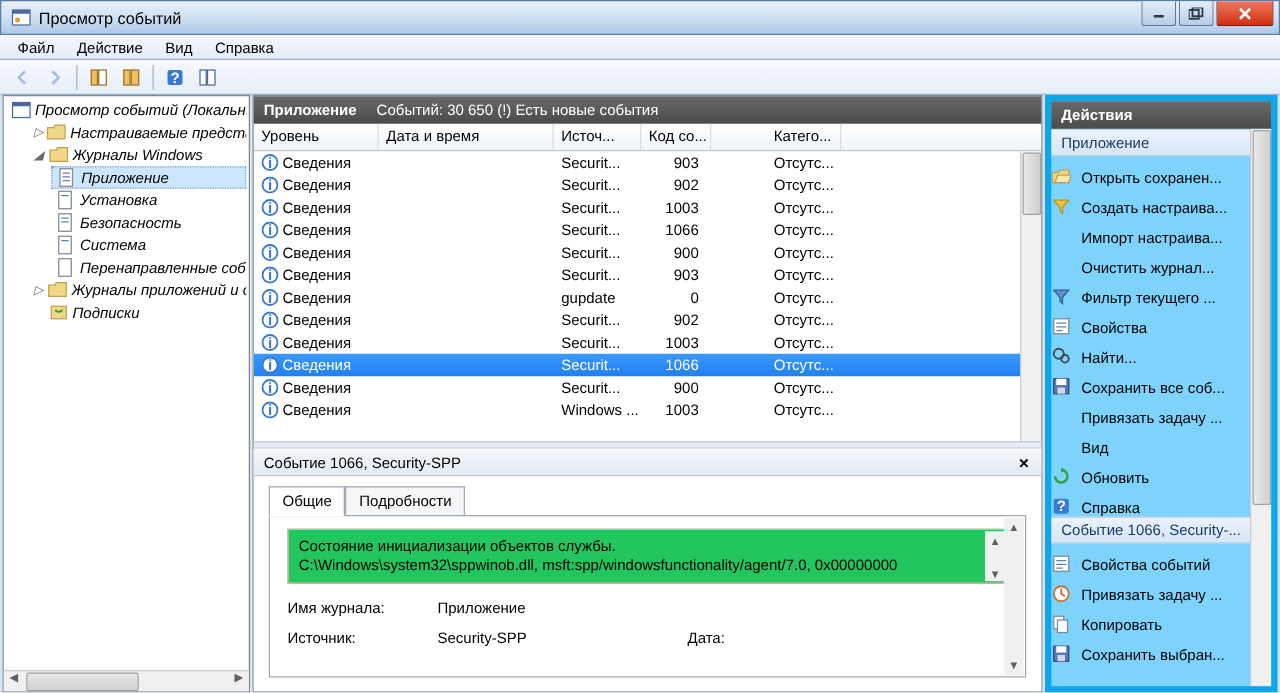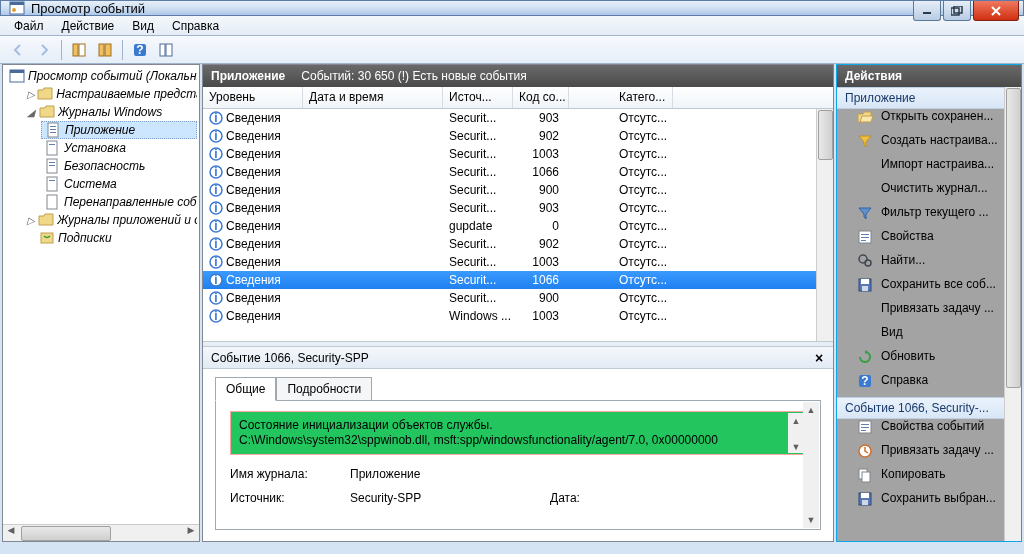--- a/index.html
+++ b/index.html
@@ -1,19 +1,19 @@
 <!DOCTYPE html>
 <html><head>
 <meta charset="utf-8">
 <style>
 * { box-sizing: border-box; margin: 0; padding: 0; font-family: "Segoe UI", Tahoma, sans-serif; font-size: 12px; }
 body { background: #d4e4f4; width: 1024px; height: 554px; overflow: hidden; user-select: none; }
 
 
-.titlebar { height: 16px; background: linear-gradient(to bottom, #e8f0fa 0%, #d0e0f2 50%, #aec8e8 100%); border: 1px solid #5b7ba8; display: flex; align-items: center; padding-left: 8px; position: relative; }
+.titlebar { height: 28px; background: linear-gradient(to bottom, #e8f0fa 0%, #d0e0f2 50%, #aec8e8 100%); border: 1px solid #5b7ba8; display: flex; align-items: center; padding-left: 8px; position: relative; }
 .titlebar .icon { width: 16px; height: 16px; margin-right: 6px; }
 .title-text { color: #000; font-size: 13px; }
 .window-controls { position: absolute; right: 4px; top: 0; display: flex; gap: 2px; }
 .win-btn { width: 28px; height: 20px; border: 1px solid #5a7a9a; border-top: none; border-radius: 0 0 3px 3px; display: flex; align-items: center; justify-content: center; cursor: pointer; }
 .win-min, .win-max { background: linear-gradient(to bottom, #e6eef8, #b8cce4); }
 .win-close { background: linear-gradient(to bottom, #f07860, #d03010); border-color: #802010; width: 46px; }
 
 
 .menubar { height: 20px; background: linear-gradient(to bottom, #f4f8fc, #e4ecf6); border-bottom: 1px solid #a0b4cc; display: flex; align-items: center; padding-left: 6px; gap: 2px; }
 .menu-item { padding: 2px 8px; cursor: pointer; }
@@ -71,26 +71,26 @@
 .tab.active { background: #fff; z-index: 2; border-bottom: 1px solid #fff; margin-bottom: -1px; }
 .tab-content { margin: 0 12px 12px 12px; border: 1px solid #a0a8b0; padding: 10px 14px; height: 130px; position: relative; background: #fff; }
 .detail-textbox { border: 1px solid #fca5a5; padding: 6px 8px; height: 44px; overflow: hidden; margin-bottom: 12px; position: relative; font-size: 12px; line-height: 15px; background: #22c55e; }
 .detail-scroll { position: absolute; right: 1px; top: 1px; bottom: 1px; width: 16px; background: #f0f0f0; }
 .detail-scroll .arrow { height: 16px; display: flex; align-items: center; justify-content: center; font-size: 9px; color: #606060; cursor: pointer; }
 .detail-fields { display: grid; grid-template-columns: 120px 200px 60px auto; row-gap: 10px; font-size: 12px; }
 .tabcontent-scroll { position: absolute; right: 1px; top: 1px; bottom: 1px; width: 16px; background: #f0f0f0; }
 .tabcontent-scroll .arrow { height: 16px; display: flex; align-items: center; justify-content: center; font-size: 9px; color: #606060; cursor: pointer; }
 
 
-.right-panel { width: 186px; background: #a3a3a3; border: 1px solid #0ea5e9; display: flex; flex-direction: column; margin-right: 2px; }
+.right-panel { width: 186px; background: #7dd3fc; border: 5px solid #0ea5e9; display: flex; flex-direction: column; margin-right: 2px; }
 .actions-title { height: 22px; background: linear-gradient(to bottom, #6a6a6a, #4a4a4a); color: #fff; display: flex; align-items: center; padding-left: 8px; font-weight: bold; }
 .actions-body { flex: 1; overflow: hidden; position: relative; }
 .action-section { background: linear-gradient(to bottom, #eaf2fc, #d8e6f6); padding: 3px 8px; border-top: 1px solid #c0d0e4; border-bottom: 1px solid #c0d0e4; display: flex; justify-content: space-between; align-items: center; color: #1a3a6a; font-size: 12px; overflow: hidden; white-space: nowrap; }
 .action-section .collapse { font-size: 9px; cursor: pointer; }
-.action-item { display: flex; align-items: flex-start; height: 24px; padding-left: 20px; cursor: pointer; gap: 8px; white-space: nowrap; overflow: hidden; }
+.action-item { display: flex; align-items: flex-end; height: 24px; padding-left: 0; cursor: pointer; gap: 8px; white-space: nowrap; overflow: hidden; }
 .action-icon { width: 16px; height: 16px; flex-shrink: 0; }
 .action-arrow { margin-left: auto; margin-right: 6px; font-size: 10px; }
 .actions-scroll { position: absolute; right: 0; top: 0; bottom: 0; width: 17px; background: #f0f0f0; border-left: 1px solid #ccc; }
 .actions-scroll .thumb { width: 15px; height: 300px; margin: 1px; background: linear-gradient(to right, #e8e8e8, #d0d0d0); border: 1px solid #a0a0a0; border-radius: 2px; }
 
 </style>
 </head>
 <body>
 
 <div class="titlebar">

